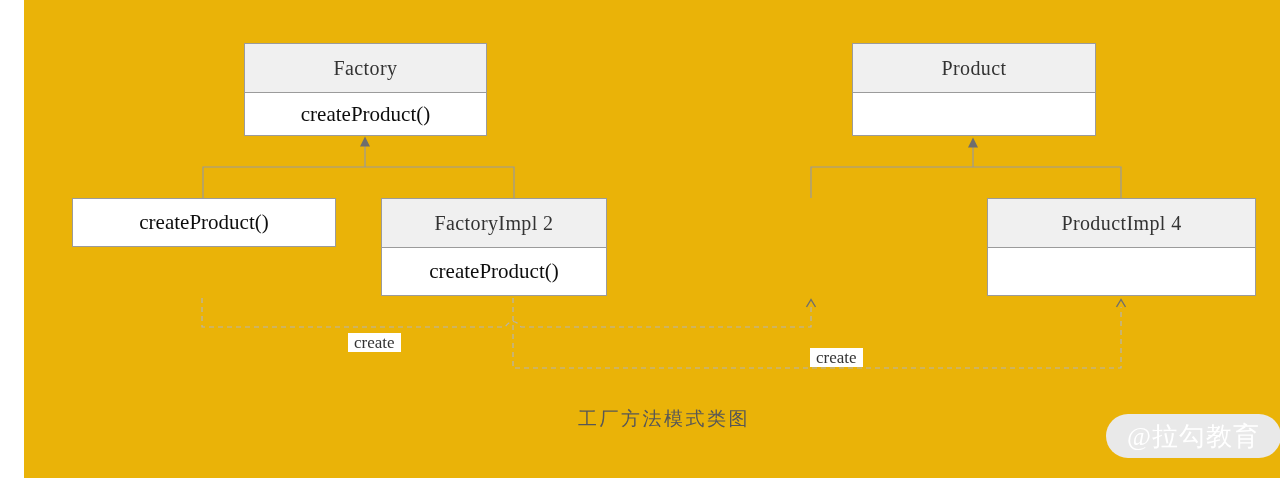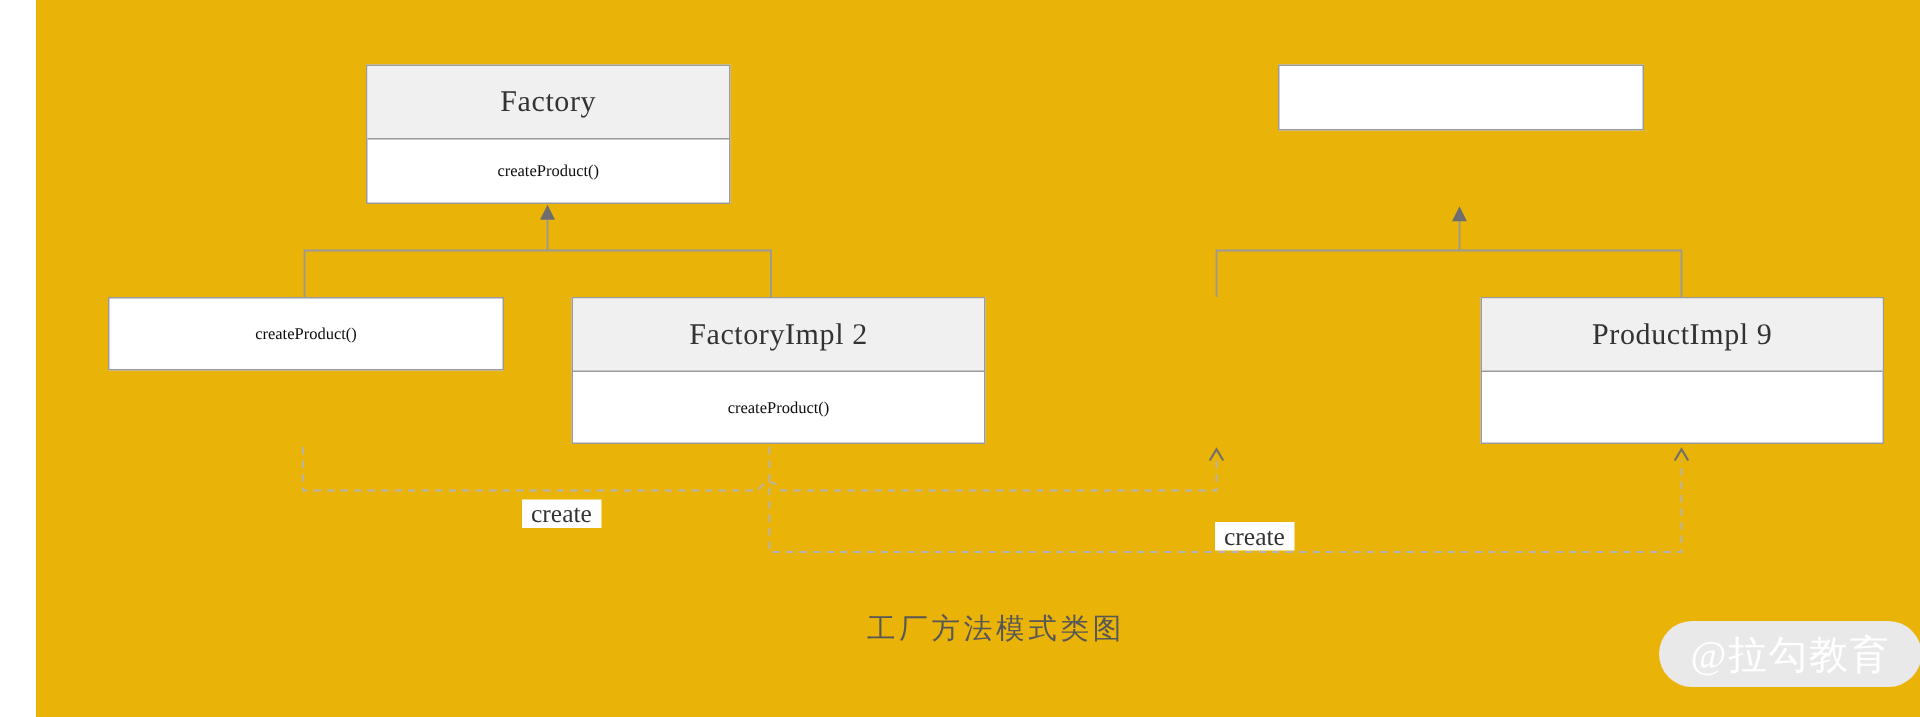--- a/index.html
+++ b/index.html
@@ -27,21 +27,21 @@
     position:absolute;background:#ffffff;border:1px solid var(--box-border);
     box-sizing:border-box;
   }
   .uml .hd{
     background:var(--box-header-fill);border-bottom:1px solid var(--box-border);
     height:48px;display:flex;align-items:center;justify-content:center;
     font-size:20px;color:#333333;letter-spacing:0.4px;
   }
   .uml .bd{
     display:flex;align-items:center;justify-content:center;
-    font-size:11px;color:#0d0d0d;
+    font-size:21px;color:#0d0d0d;
   }
   .bd-top{height:42px;}
   .bd-impl{height:47px;}
   .dep-label{
     position:absolute;font-size:17px;color:#333333;background:#ffffff;
     padding:0 6px;line-height:19px;
   }
   .caption{
     position:absolute;left:0;right:0;top:406px;text-align:center;
     font-size:19px;letter-spacing:2.5px;color:var(--caption-text);
@@ -74,35 +74,36 @@
     <path class="dep-line" d="M489,298 V368 H1097 V307"></path>
     <path class="dep-head" d="M1092.5,307 L1097,299.5 L1101.5,307"></path>
   </svg>
 
   <div class="uml" style="left:220px;top:43px;width:243px;">
     <div class="hd">Factory</div>
     <div class="bd bd-top">createProduct()</div>
   </div>
 
   <div class="uml" style="left:828px;top:43px;width:244px;">
+    <div class="hd">Product</div>
     <div class="bd bd-top"></div>
   </div>
 
   <div class="uml" style="left:48px;top:198px;width:264px;">
     <div class="bd bd-impl">createProduct()</div>
   </div>
 
-  <div class="uml" style="left:357px;top:198px;width:276px;">
+  <div class="uml" style="left:357px;top:198px;width:226px;">
     <div class="hd">FactoryImpl 2</div>
     <div class="bd bd-impl">createProduct()</div>
   </div>
 
 
   <div class="uml" style="left:963px;top:198px;width:269px;">
-    <div class="hd">ProductImpl 9</div>
+    <div class="hd">ProductImpl 4</div>
     <div class="bd bd-impl"></div>
   </div>
 
   <div class="dep-label" style="left:324px;top:333px;">create</div>
   <div class="dep-label" style="left:786px;top:348px;">create</div>
 
   <div class="caption">工厂方法模式类图</div>
 
   <div class="watermark">@拉勾教育</div>
 

